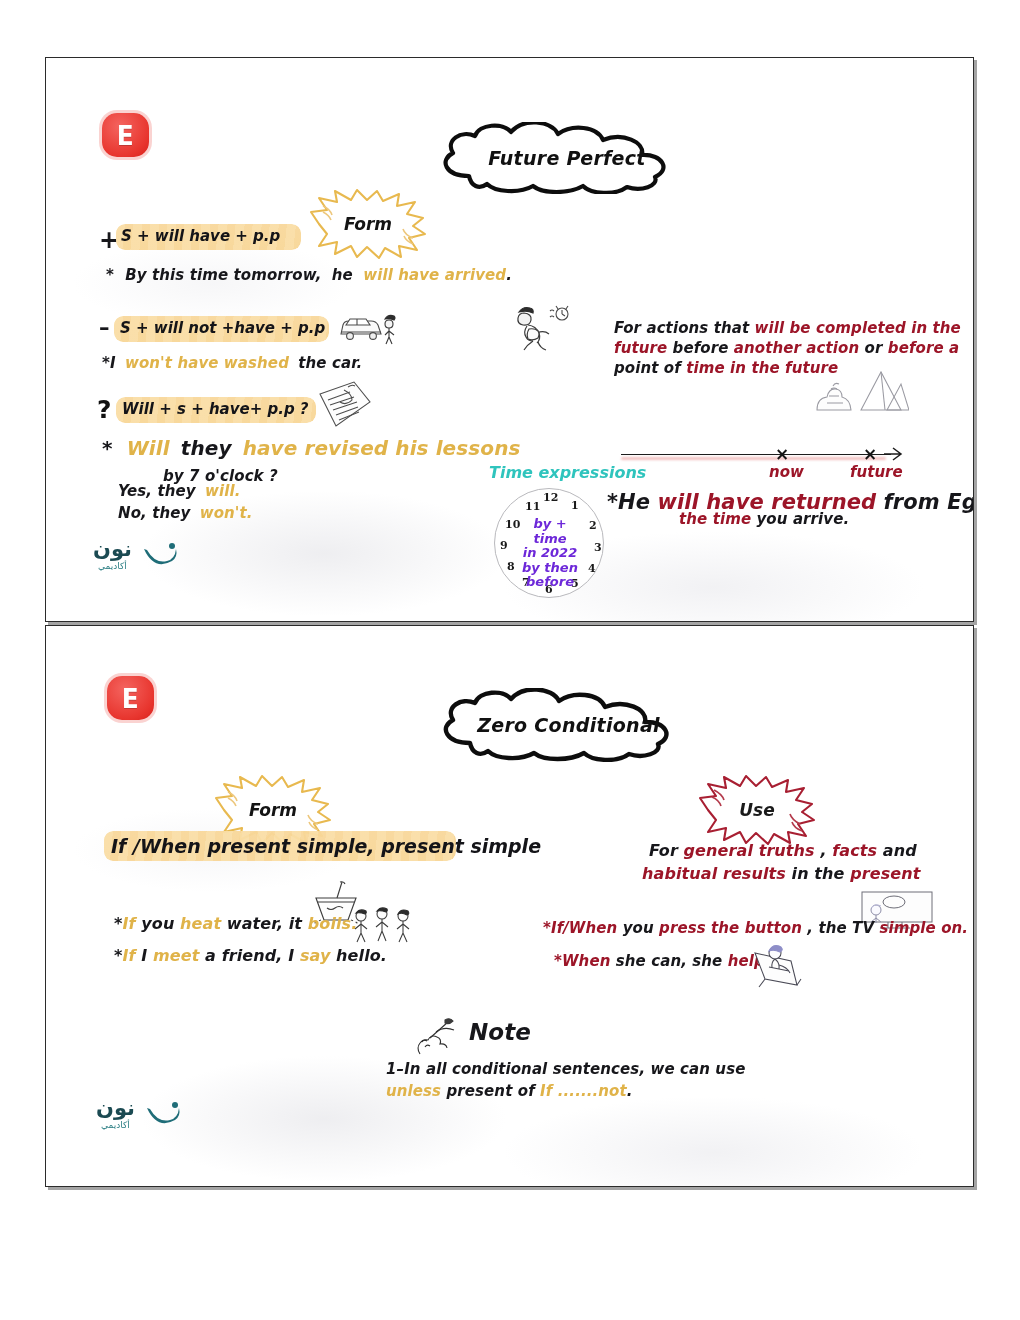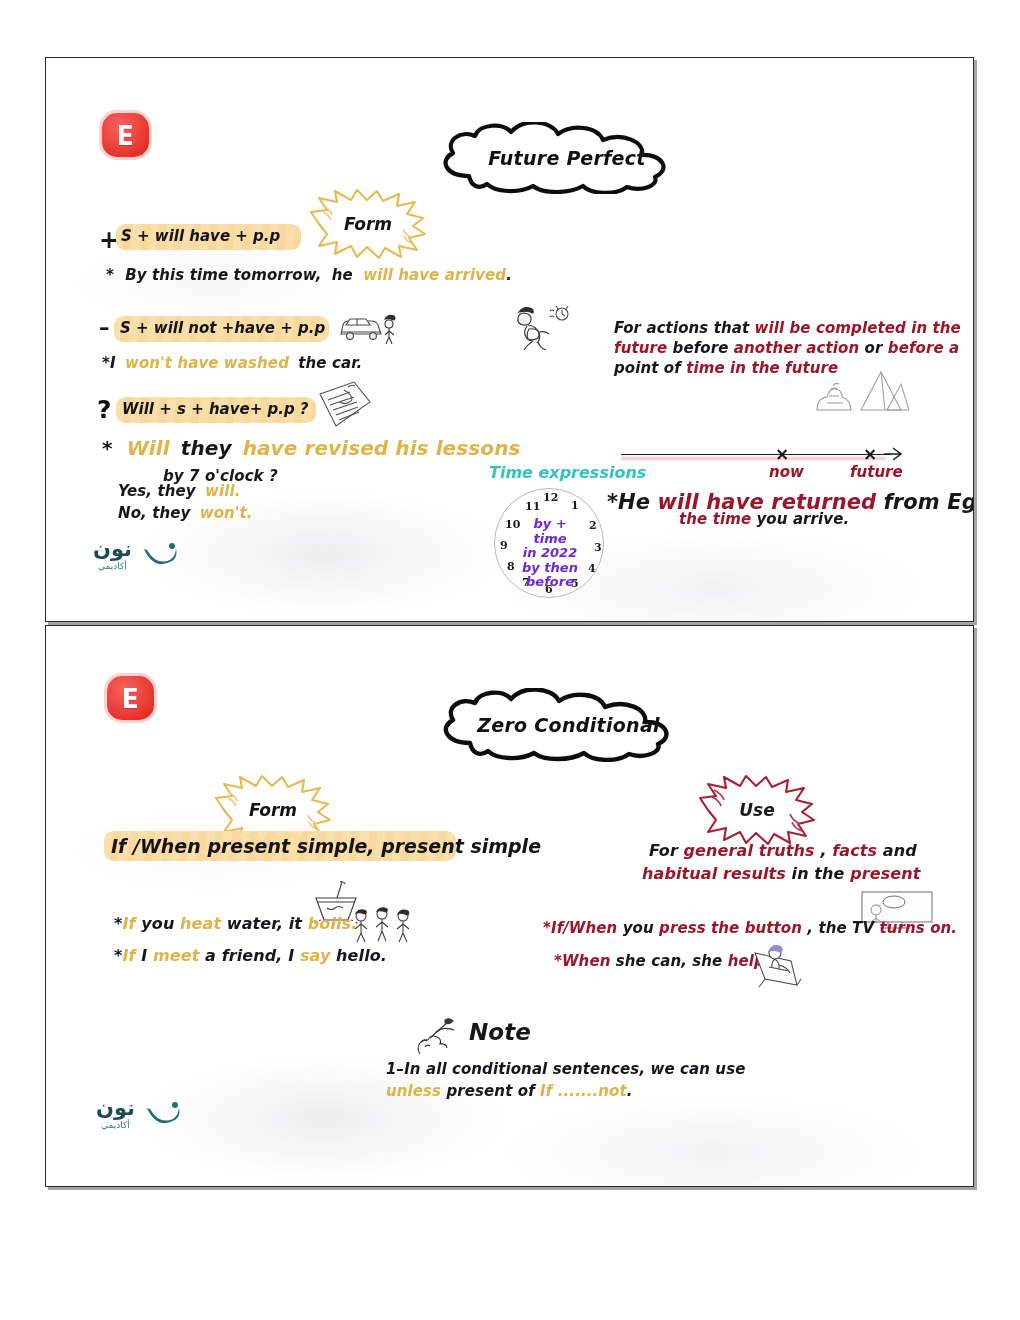--- a/index.html
+++ b/index.html
@@ -384,21 +384,21 @@
       </g>
       <g fill="none" stroke="#8e8ea8" stroke-width="1">
         <circle cx="18" cy="22" r="5" fill="#fafaff"></circle>
         <path d="M13 20 q4 -5 10 -2" stroke="#b9b9d8"></path>
         <path d="M18 27 l0 8 M18 30 l-5 4 M18 30 l5 4"></path>
       </g>
     </svg>
   </div>
 
   <div class="pos hw" style="left:497px;top:293px;font-size:15px;">
-    <span class="red">*</span><span class="red">If/When</span><span> you </span><span class="red">press the button</span><span> , the TV </span><span class="red">turns on</span><span class="red">.</span>
+    <span class="red">*</span><span class="red">If/When</span><span> you </span><span class="red">press the button</span><span> , the TV </span><span class="red">simple on</span><span class="red">.</span>
   </div>
   <div class="pos hw" style="left:508px;top:326px;font-size:15px;">
     <span class="red">*</span><span class="red">When</span><span> she can, she </span><span class="red">helps</span><span>.</span>
   </div>
 
   <div class="doodle" style="left:699px;top:315px;">
     <svg width="66" height="48" viewBox="0 0 66 48">
       <g fill="none" stroke="#4a4a56" stroke-width="1.05">
         <path d="M10 12 L20 38 L52 44 L46 20 Z" fill="#fdfdfd"></path>
         <path d="M20 38 L14 46 M52 44 L56 38"></path>

